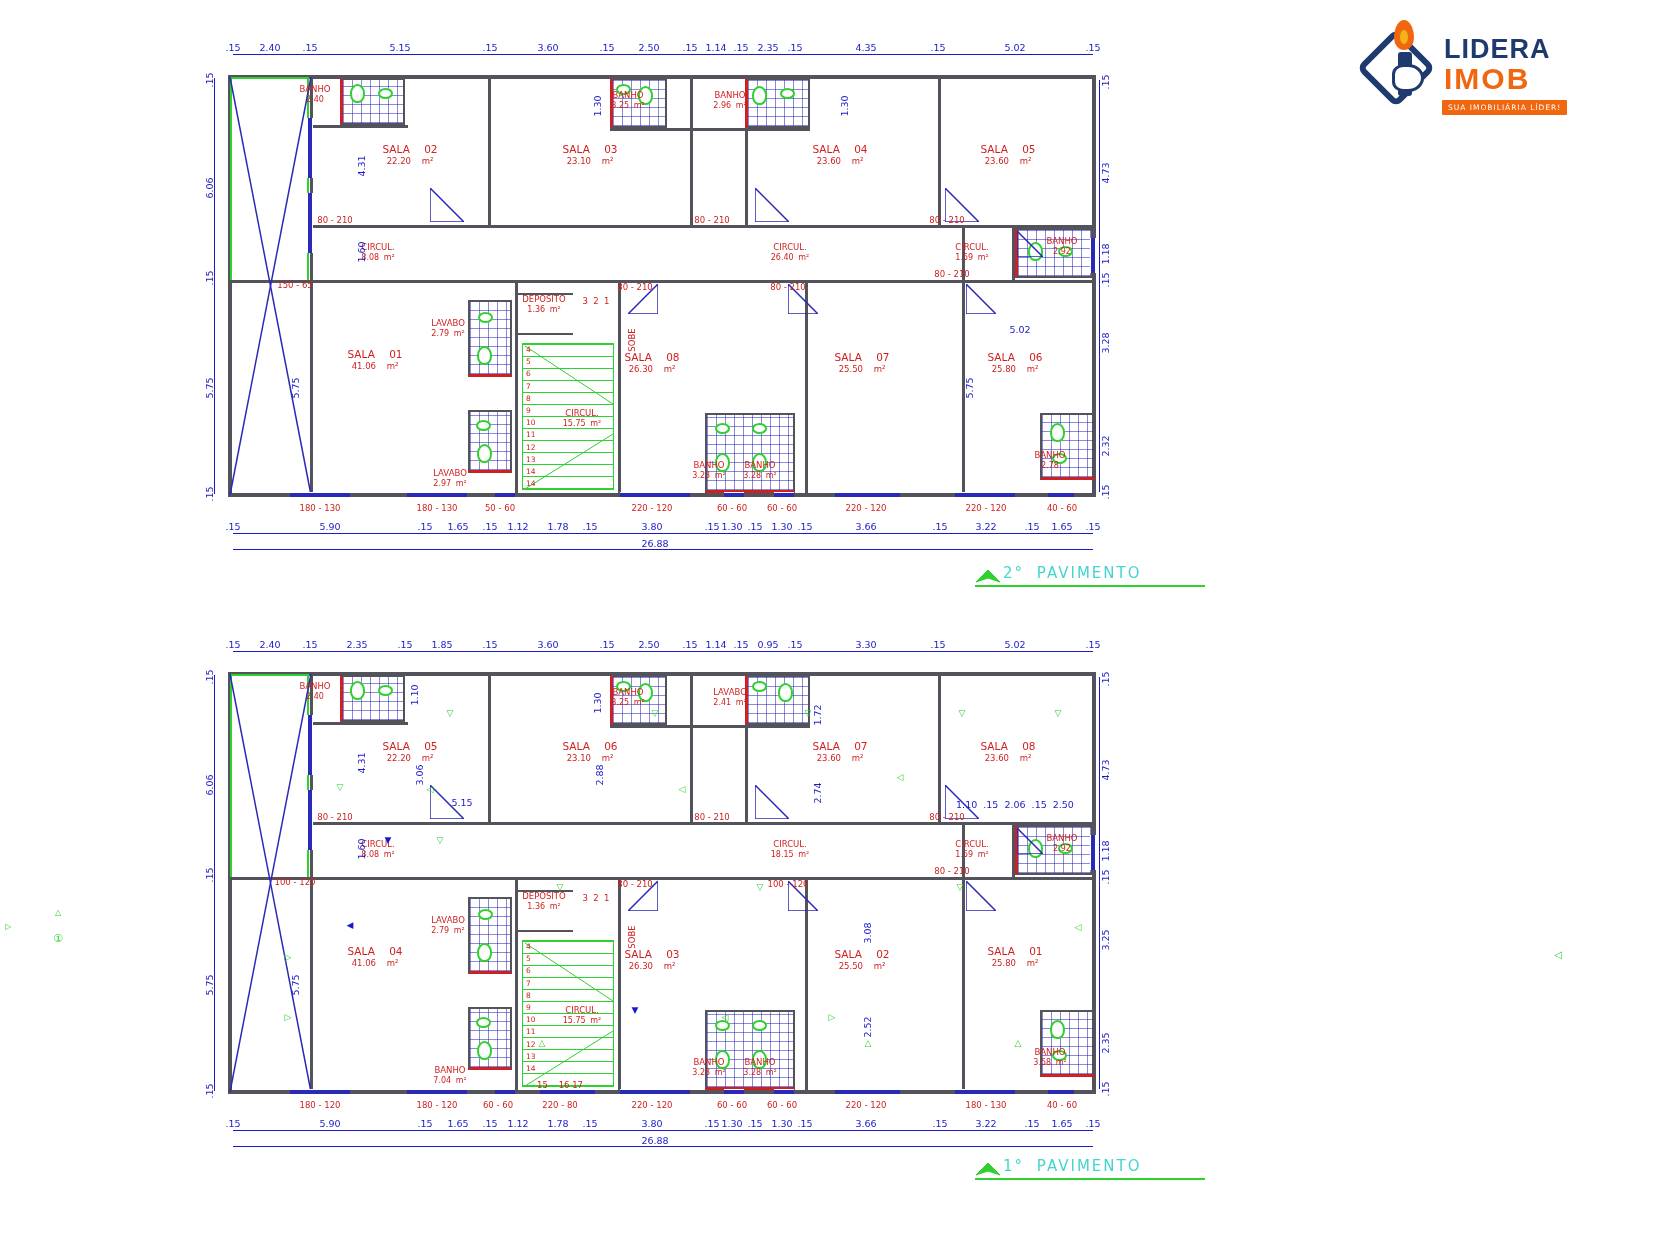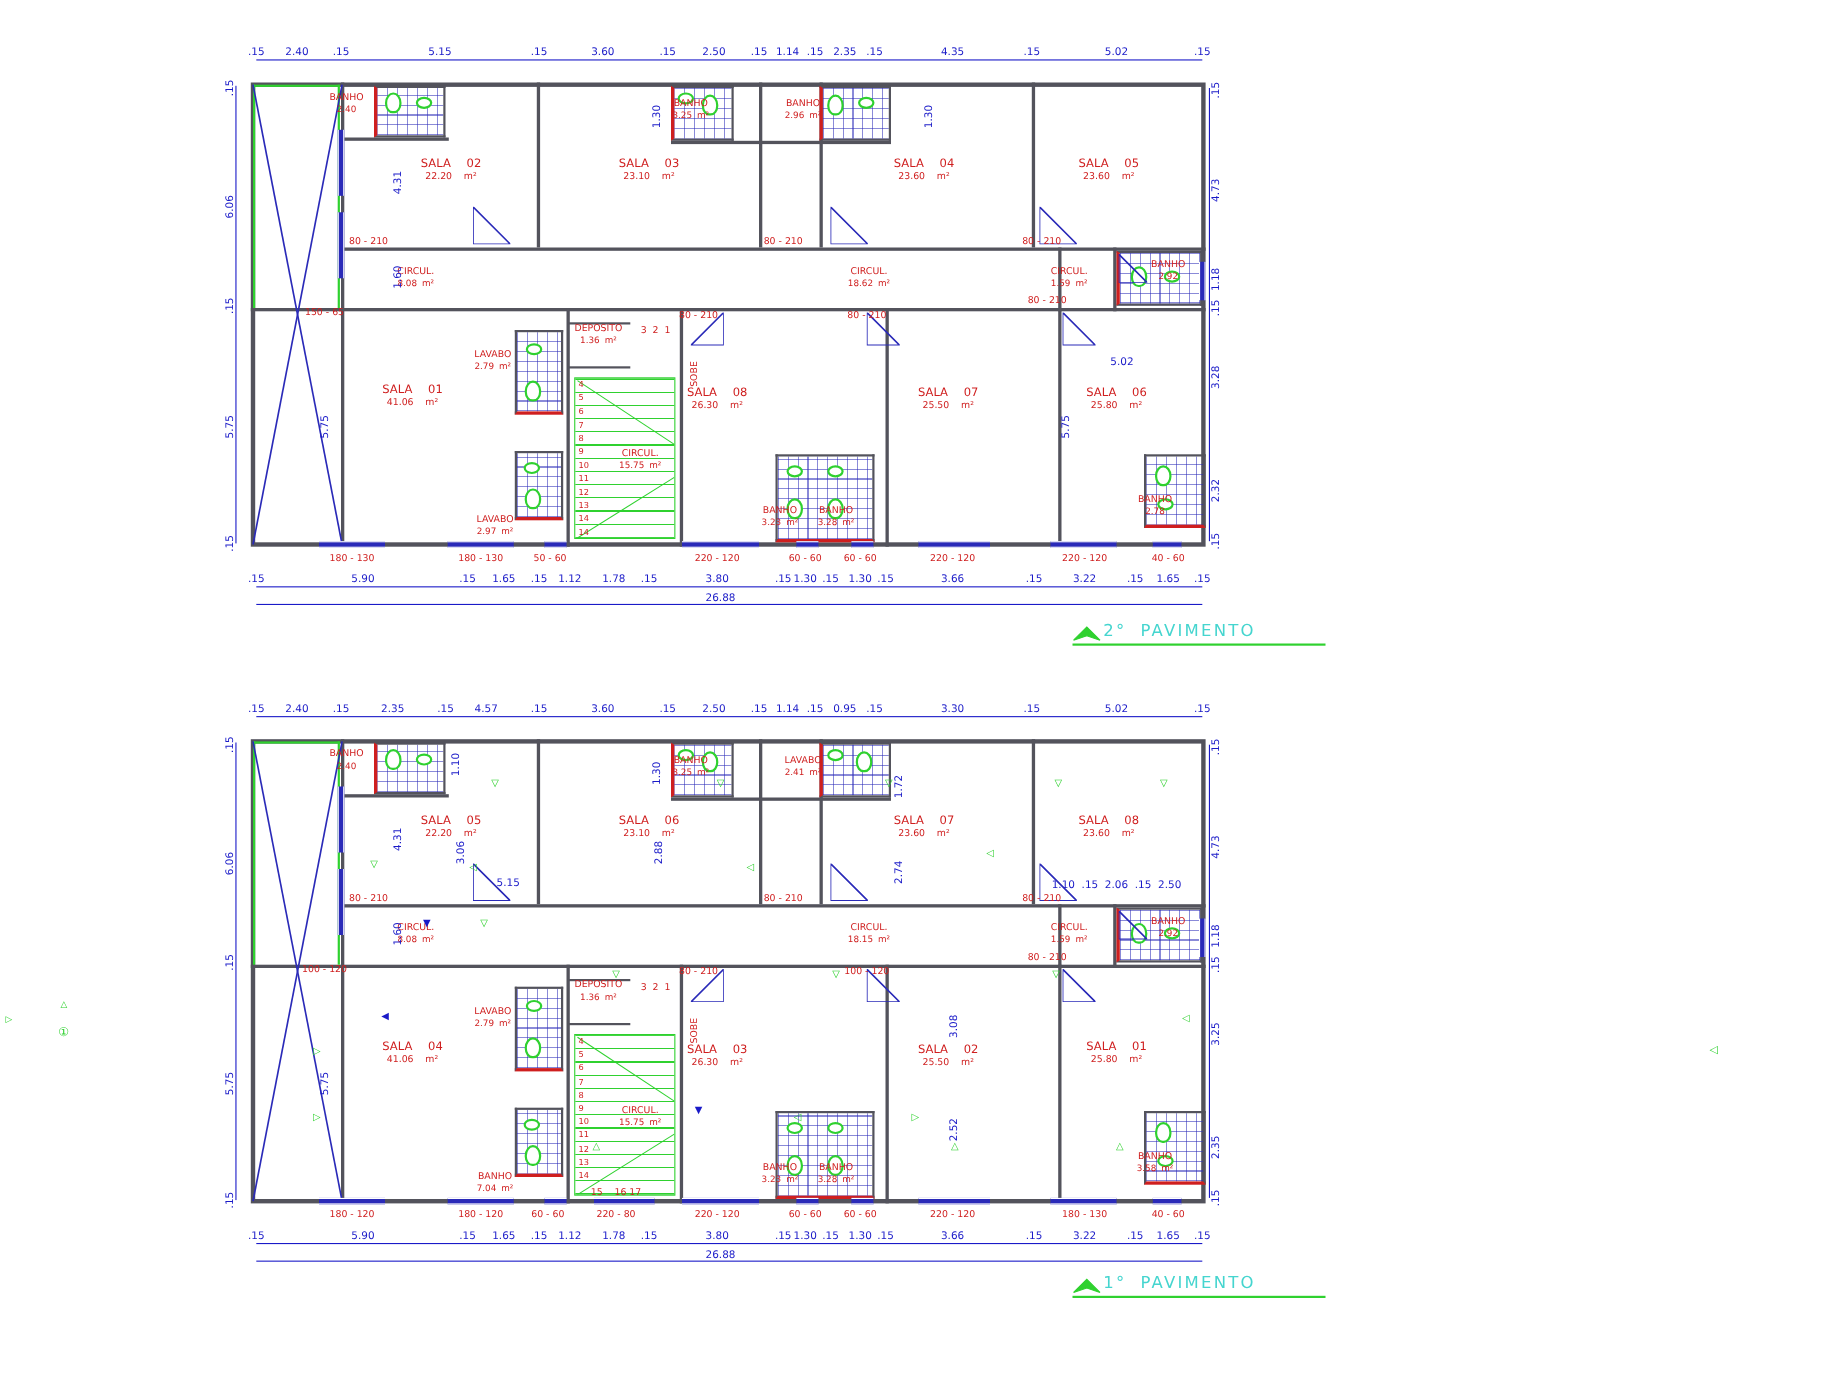--- a/index.html
+++ b/index.html
@@ -63,20 +63,31 @@
   .logo .fist{position:absolute;left:24px;top:52px;width:26px;height:22px;background:#fff;border:3px solid #1e3a6e;border-radius:40% 55% 55% 40%;}
   .logo .l1{position:absolute;left:76px;top:22px;color:#1e3a6e;font-size:27px;font-weight:bold;letter-spacing:1px;font-family:"Liberation Sans",sans-serif;}
   .logo .l2{position:absolute;left:76px;top:50px;color:#f0670f;font-size:30px;font-weight:bold;letter-spacing:2px;font-family:"Liberation Sans",sans-serif;}
   .logo .tag{position:absolute;left:74px;top:88px;background:#f0670f;color:#fff;font-size:7.5px;letter-spacing:1px;padding:3px 6px;white-space:nowrap;border-radius:1px;}
 </style>
 </head>
 <body>
 
 <div id="canvas">
 
+  <div class="logo">
+    <div class="dia"></div>
+    <div class="handle"></div>
+    <div class="flame">
+        <i></i>
+      </div>
+    <div class="fist"></div>
+    <span class="l1">LIDERA</span>
+    <span class="l2">IMOB</span>
+    <div class="tag">SUA IMOBILIÁRIA LÍDER!</div>
+  </div>
 
   <div class="plan" style="left:200px;top:28px;">
     <div class="bld"></div>
 
     <div class="w" style="left:110px;top:47px;width:3px;height:422px;"></div>
     <div class="w" style="left:288px;top:47px;width:3px;height:150px;"></div>
     <div class="w" style="left:490px;top:47px;width:3px;height:150px;"></div>
     <div class="w" style="left:545px;top:47px;width:3px;height:150px;"></div>
     <div class="w" style="left:738px;top:47px;width:3px;height:150px;"></div>
     <div class="w" style="left:110px;top:197px;width:786px;height:3px;"></div>
@@ -189,21 +200,21 @@
     <div>
 
     <div class="rm sm" style="position: absolute; left: 115px; top: 66px;"><div class="t">BANHO</div><div class="a">2.40</div></div>
         <div class="rm" style="position: absolute; left: 210px; top: 127px;"><div class="t">SALA 02</div><div class="a">22.20 m²</div></div>
         <div class="rm" style="position: absolute; left: 390px; top: 127px;"><div class="t">SALA 03</div><div class="a">23.10 m²</div></div>
         <div class="rm sm" style="position: absolute; left: 428px; top: 72px;"><div class="t">BANHO</div><div class="a">3.25 m²</div></div>
         <div class="rm sm" style="position: absolute; left: 530px; top: 72px;"><div class="t">BANHO</div><div class="a">2.96 m²</div></div>
         <div class="rm" style="position: absolute; left: 640px; top: 127px;"><div class="t">SALA 04</div><div class="a">23.60 m²</div></div>
         <div class="rm" style="position: absolute; left: 808px; top: 127px;"><div class="t">SALA 05</div><div class="a">23.60 m²</div></div>
         <div class="rm sm" style="position: absolute; left: 178px; top: 224px;"><div class="t">CIRCUL.</div><div class="a">8.08 m²</div></div>
-        <div class="rm sm" style="position: absolute; left: 590px; top: 224px;"><div class="t">CIRCUL.</div><div class="a">18.62 m²</div></div>
+        <div class="rm sm" style="position: absolute; left: 590px; top: 224px;"><div class="t">CIRCUL.</div><div class="a">26.40 m²</div></div>
         <div class="rm sm" style="position: absolute; left: 772px; top: 224px;"><div class="t">CIRCUL.</div><div class="a">1.59 m²</div></div>
         <div class="rm sm" style="position: absolute; left: 862px; top: 218px;"><div class="t">BANHO</div><div class="a">2.92</div></div>
         <div class="rm sm" style="position: absolute; left: 344px; top: 276px;"><div class="t">DEPOSITO</div><div class="a">1.36 m²</div></div>
         <div class="rm sm" style="position: absolute; left: 248px; top: 300px;"><div class="t">LAVABO</div><div class="a">2.79 m²</div></div>
         <div class="rm" style="position: absolute; left: 175px; top: 332px;"><div class="t">SALA 01</div><div class="a">41.06 m²</div></div>
         <div class="rm sm" style="position: absolute; left: 382px; top: 390px;"><div class="t">CIRCUL.</div><div class="a">15.75 m²</div></div>
         <div class="rm sm" style="position: absolute; left: 250px; top: 450px;"><div class="t">LAVABO</div><div class="a">2.97 m²</div></div>
         <div class="rm" style="position: absolute; left: 452px; top: 335px;"><div class="t">SALA 08</div><div class="a">26.30 m²</div></div>
         <div class="rm sm" style="position: absolute; left: 509px; top: 442px;"><div class="t">BANHO</div><div class="a">3.23 m²</div></div>
         <div class="rm sm" style="position: absolute; left: 560px; top: 442px;"><div class="t">BANHO</div><div class="a">3.28 m²</div></div>
@@ -433,21 +444,21 @@
         <div class="rm" style="position: absolute; left: 815px; top: 332px;"><div class="t">SALA 01</div><div class="a">25.80 m²</div></div>
         <div class="rm sm" style="position: absolute; left: 850px; top: 432px;"><div class="t">BANHO</div><div class="a">3.58 m²</div></div>
       </div>
     <div>
 
     <div class="dim" style="position: absolute; left: 33px; top: 20px;">.15</div>
         <div class="dim" style="position: absolute; left: 70px; top: 20px;">2.40</div>
         <div class="dim" style="position: absolute; left: 110px; top: 20px;">.15</div>
         <div class="dim" style="position: absolute; left: 157px; top: 20px;">2.35</div>
         <div class="dim" style="position: absolute; left: 205px; top: 20px;">.15</div>
-        <div class="dim" style="position: absolute; left: 242px; top: 20px;">4.57</div>
+        <div class="dim" style="position: absolute; left: 242px; top: 20px;">1.85</div>
         <div class="dim" style="position: absolute; left: 290px; top: 20px;">.15</div>
         <div class="dim" style="position: absolute; left: 348px; top: 20px;">3.60</div>
         <div class="dim" style="position: absolute; left: 407px; top: 20px;">.15</div>
         <div class="dim" style="position: absolute; left: 449px; top: 20px;">2.50</div>
         <div class="dim" style="position: absolute; left: 490px; top: 20px;">.15</div>
         <div class="dim" style="position: absolute; left: 516px; top: 20px;">1.14</div>
         <div class="dim" style="position: absolute; left: 541px; top: 20px;">.15</div>
         <div class="dim" style="position: absolute; left: 568px; top: 20px;">0.95</div>
         <div class="dim" style="position: absolute; left: 595px; top: 20px;">.15</div>
         <div class="dim" style="position: absolute; left: 666px; top: 20px;">3.30</div>

